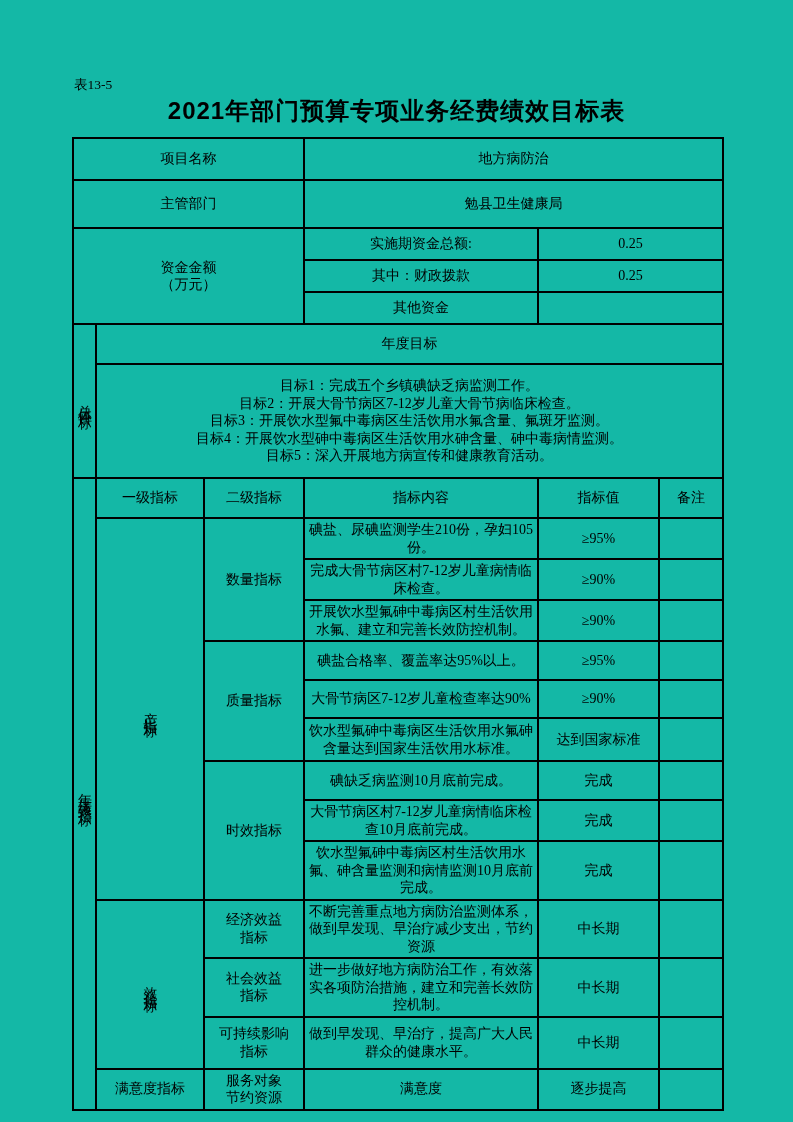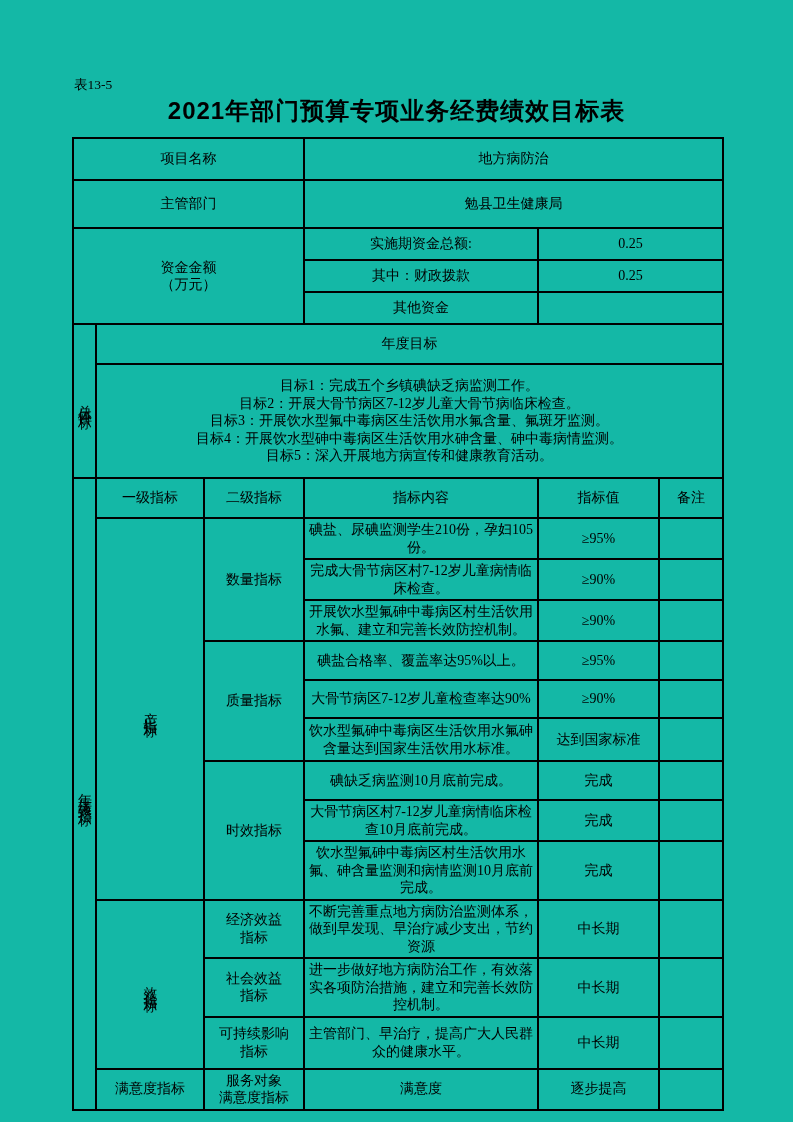--- a/index.html
+++ b/index.html
@@ -197,28 +197,28 @@
     <tr style="height:54px">
       <td class="pre">社会效益
 指标</td>
       <td class="left">进一步做好地方病防治工作，有效落实各项防治措施，建立和完善长效防控机制。</td>
       <td>中长期</td>
       <td></td>
     </tr>
     <tr style="height:52px">
       <td class="pre">可持续影响
 指标</td>
-      <td class="left">主管部门、早治疗，提高广大人民群众的健康水平。</td>
+      <td class="left">做到早发现、早治疗，提高广大人民群众的健康水平。</td>
       <td>中长期</td>
       <td></td>
     </tr>
 
     <tr style="height:38px">
       <td>满意度指标</td>
       <td class="pre">服务对象
-满意度指标</td>
+节约资源</td>
       <td class="left">满意度</td>
       <td>逐步提高</td>
       <td></td>
     </tr>
   </tbody>
     </table>
 </div>
 
 </body></html>

